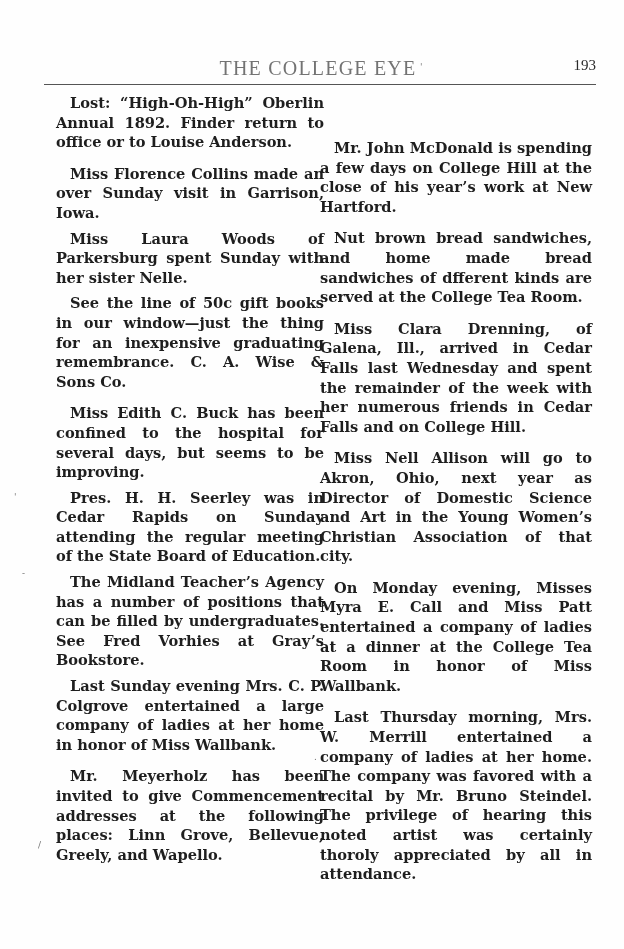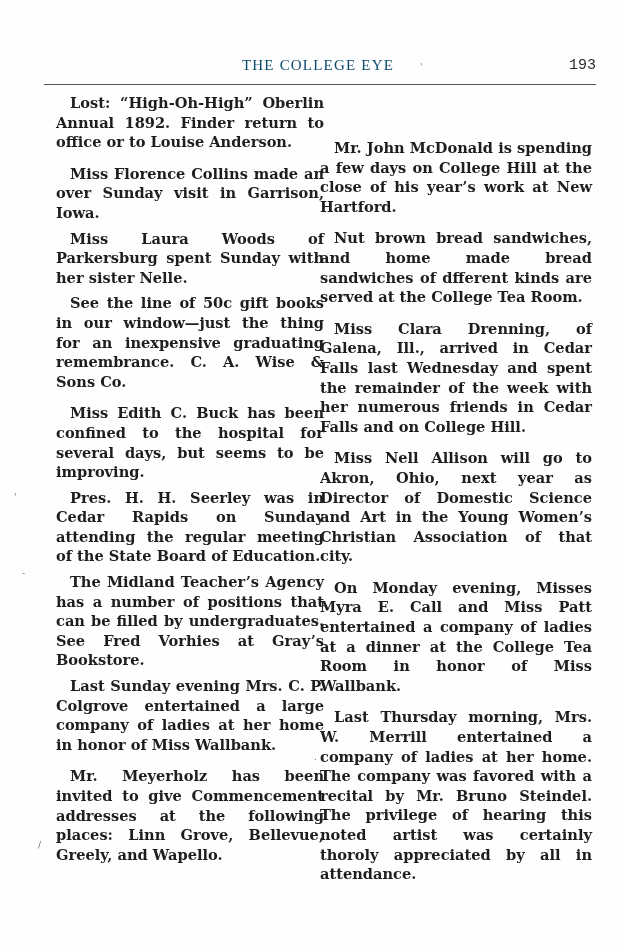--- a/index.html
+++ b/index.html
@@ -27,29 +27,29 @@
     left: 40px;
     width: 556px;
     height: 22px;
   }
   .running-title {
     position: absolute;
     left: 0; right: 0;
     top: 0;
     text-align: center;
     font-family: "Liberation Serif", serif;
-    font-size: 15px;
+    font-size: 20px;
     letter-spacing: 1.2px;
-    color: #0c4a6e;
+    color: #737373;
   }
   .page-number {
     position: absolute;
     right: 0;
     top: 0;
-    font-family: Liberation Mono, monospace;
+    font-family: Liberation Serif, serif;
     font-size: 15px;
     color: #2a2a2a;
   }
   .head-rule {
     position: absolute;
     top: 84px;
     left: 44px;
     width: 552px;
     height: 0;
     border-top: 1px solid #555;

